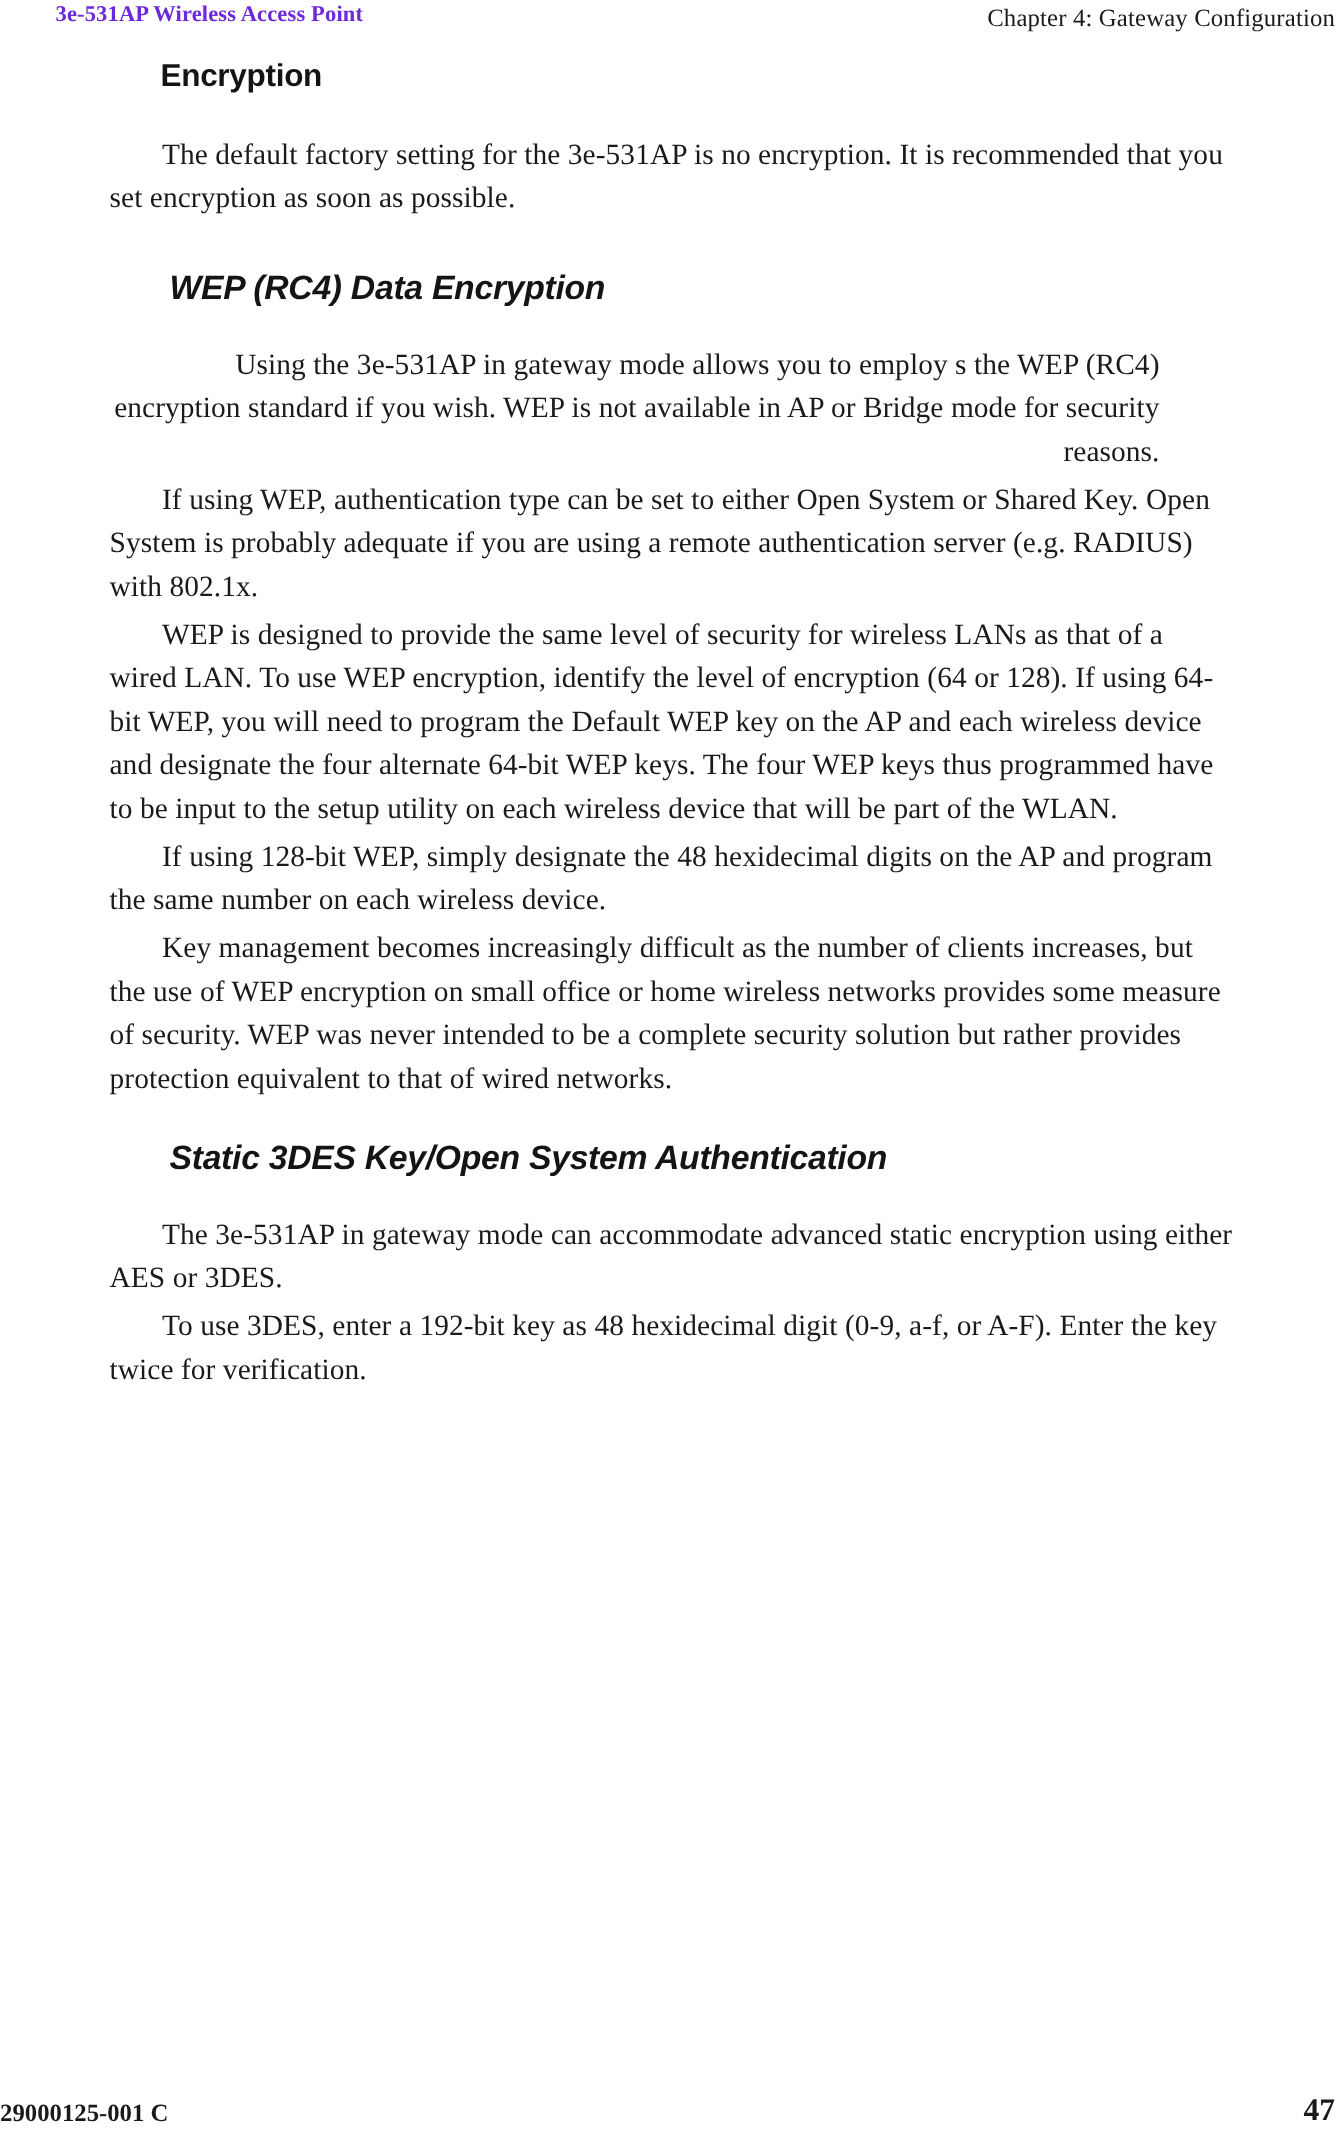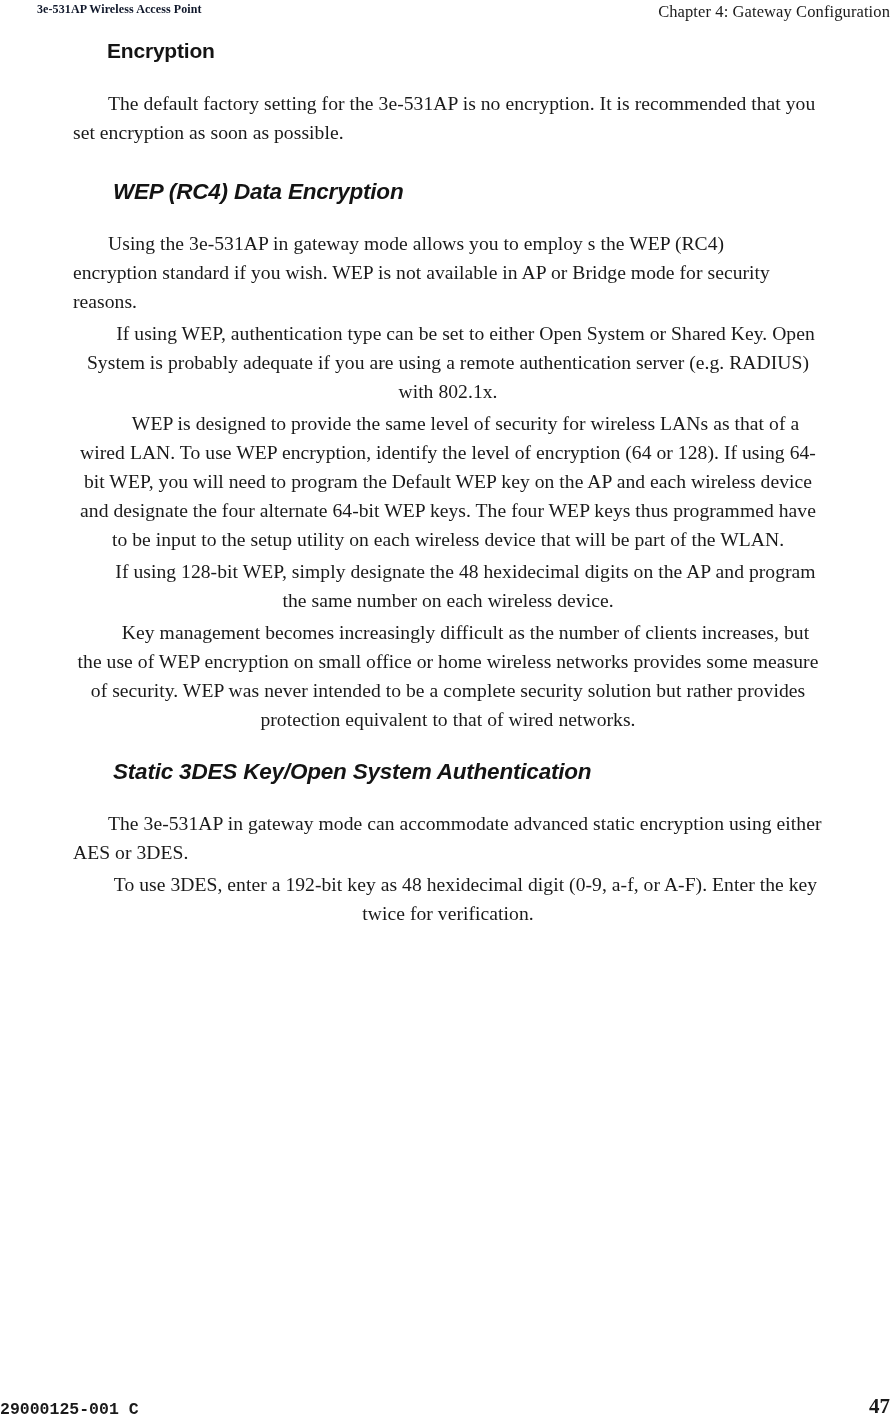--- a/index.html
+++ b/index.html
@@ -31,24 +31,24 @@
     left: 0;
     width: 894px;
     height: 24px;
   }
   .running-header .hdr-left {
     position: absolute;
     left: 37px;
     top: 0;
     font-family: "Liberation Serif", "DejaVu Serif", serif;
     font-weight: bold;
-    font-size: 12px;
+    font-size: 15px;
     letter-spacing: 0.1px;
     white-space: nowrap;
-    color: #0f172a;
+    color: #6d28d9;
   }
   .running-header .hdr-right {
     position: absolute;
     right: 4px;
     top: 0;
     font-family: "Liberation Serif", "DejaVu Serif", serif;
     font-weight: normal;
     font-size: 16.5px;
     letter-spacing: 0.1px;
     white-space: nowrap;
@@ -95,43 +95,43 @@
     margin: 0;
     padding: 0;
     font-family: "Liberation Serif", "DejaVu Serif", serif;
     font-size: 19.6px;
     line-height: 29px;
     text-indent: 35px;
     text-align: left;
     color: #1a1a1a;
     letter-spacing: 0.05px;
   }
-  p.body-par + p.body-par { margin-top: 3px; text-align: center; }
+  p.body-par + p.body-par { margin-top: 3px; }
 
   
   p.after-h1 { margin-top: 22px; }
   p.after-h2 { margin-top: 23px; }
 
   
-  p.narrow { width: 700px; }
+  p.narrow { width: 700px; text-align: right; }
   p.wide   { width: 750px; }
 
   
   .running-footer {
     position: absolute;
     bottom: 6px;
     left: 0;
     width: 894px;
     height: 24px;
   }
   .running-footer .ftr-left {
     position: absolute;
     left: 0px;
     bottom: 0;
-    font-family: Liberation Mono, monospace;
+    font-family: Liberation Serif, serif;
     font-weight: bold;
     font-size: 16.5px;
     white-space: nowrap;
     color: #1a1a1a;
   }
   .running-footer .ftr-right {
     position: absolute;
     right: 4px;
     bottom: 0;
     font-family: "Liberation Serif", "DejaVu Serif", serif;

